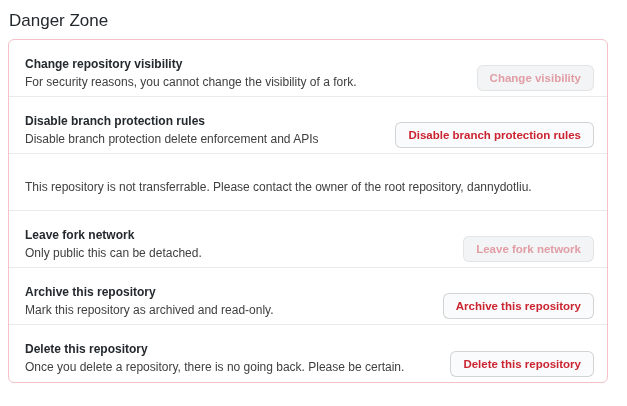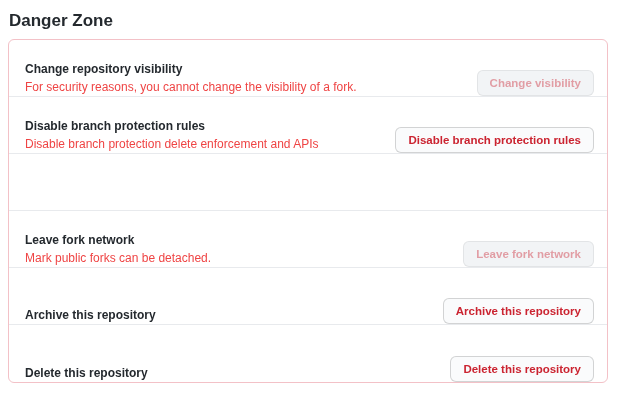--- a/index.html
+++ b/index.html
@@ -9,53 +9,53 @@
     background: #ffffff;
     font-family: "Liberation Sans", "DejaVu Sans", sans-serif;
     color: #24292e;
     -webkit-font-smoothing: antialiased;
   }
   .page {
     padding: 10px 19px 0 8px;
   }
   .page-title {
     font-size: 17px;
-    font-weight: 700;
+    font-weight: 400;
     color: #24292e;
     line-height: 22px;
     margin-bottom: 7px;
     padding-left: 1px;
   }
   .danger-box {
     border: 1px solid #f3c1c7;
     border-radius: 6px;
     background: #ffffff;
     width: 600px;
   }
   .danger-row {
     display: flex;
-    align-items: flex-end;
+    align-items: center;
     justify-content: space-between;
     gap: 16px;
     padding: 10px 13px 0 16px;
     border-bottom: 1px solid #e8eaed;
     min-height: 57px;
   }
   .danger-row:last-child { border-bottom: none; }
   .row-text { flex: 1 1 auto; min-width: 0; }
   .row-title {
     font-size: 12px;
     font-weight: 700;
     color: #24292e;
     line-height: 17px;
   }
   .row-desc {
     font-size: 12px;
     font-weight: 400;
-    color: #ef4444;
+    color: #404040;
     line-height: 18px;
   }
   .danger-btn {
     flex: 0 0 auto;
     font-family: "Liberation Sans", "DejaVu Sans", sans-serif;
     font-size: 11.5px;
     font-weight: 700;
     line-height: 14px;
     padding: 5px 12px;
     border-radius: 6px;
@@ -91,38 +91,41 @@
   <div class="danger-row">
     <div class="row-text">
       <div class="row-title">Disable branch protection rules</div>
       <div class="row-desc">Disable branch protection delete enforcement and APIs</div>
     </div>
     <button class="danger-btn">Disable branch protection rules</button>
   </div>
 
   <div class="danger-row">
     <div class="row-text">
+      <div class="row-desc">This repository is not transferrable. Please contact the owner of the root repository, dannydotliu.</div>
     </div>
   </div>
 
   <div class="danger-row">
     <div class="row-text">
       <div class="row-title">Leave fork network</div>
-      <div class="row-desc">Mark public forks can be detached.</div>
+      <div class="row-desc">Only public this can be detached.</div>
     </div>
     <button class="danger-btn disabled" disabled="disabled">Leave fork network</button>
   </div>
 
   <div class="danger-row">
     <div class="row-text">
       <div class="row-title">Archive this repository</div>
+      <div class="row-desc">Mark this repository as archived and read-only.</div>
     </div>
     <button class="danger-btn">Archive this repository</button>
   </div>
 
   <div class="danger-row">
     <div class="row-text">
       <div class="row-title">Delete this repository</div>
+      <div class="row-desc">Once you delete a repository, there is no going back. Please be certain.</div>
     </div>
     <button class="danger-btn">Delete this repository</button>
   </div>
 </div>
 </div>
 
 </body></html>

